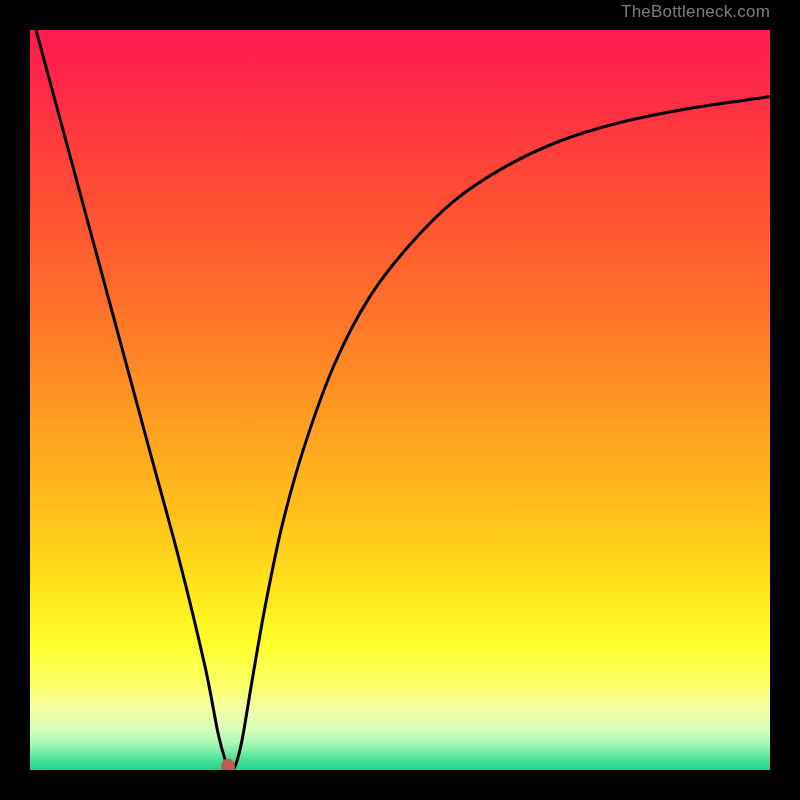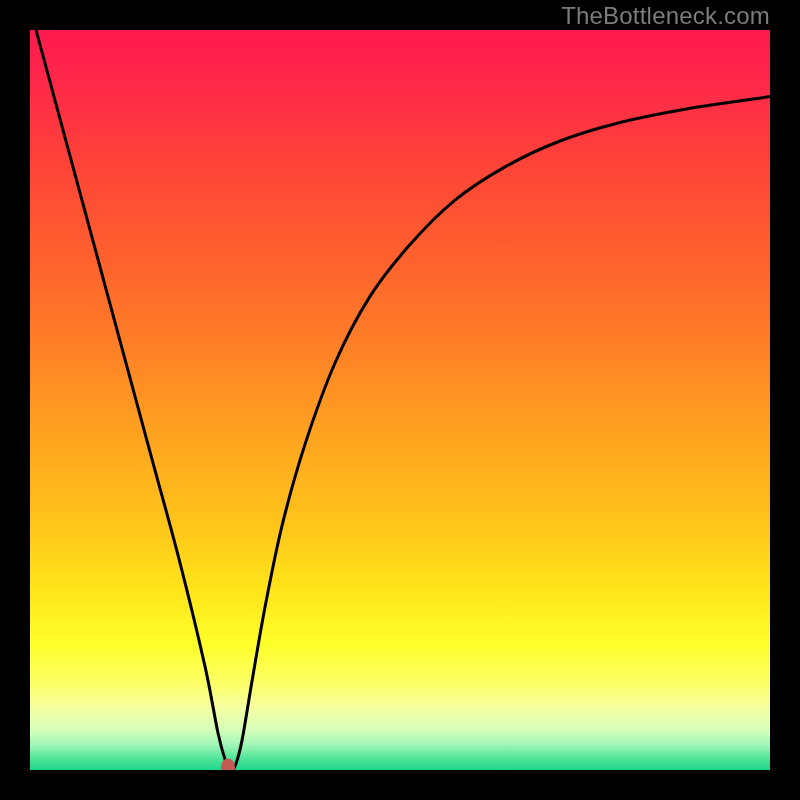--- a/index.html
+++ b/index.html
@@ -32,21 +32,21 @@
     position: absolute;
     left: 0; top: 0;
     width: 740px;
     height: 740px;
   }
   .watermark {
     position: absolute;
     top: 2px;
     right: 30px;
     font-family: Arial, Helvetica, sans-serif;
-    font-size: 24px;
+    font-size: 17px;
     color: #7c7c7c;
     letter-spacing: 0.2px;
   }
   .marker {
     position: absolute;
     width: 14px;
     height: 17px;
     border-radius: 50% / 50%;
     background: #c35a52;
     transform: translate(-50%, -50%);

